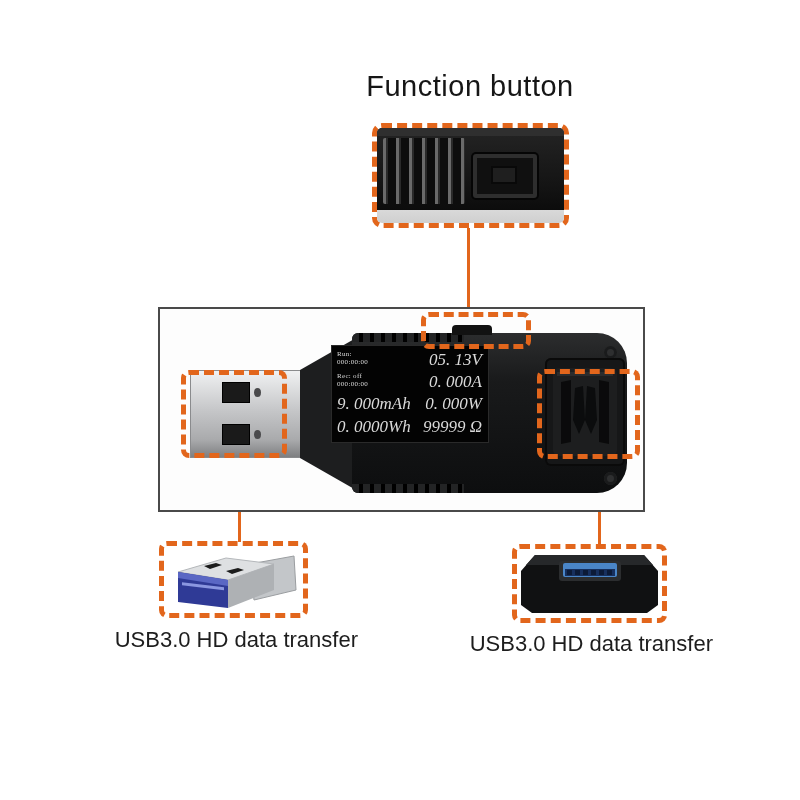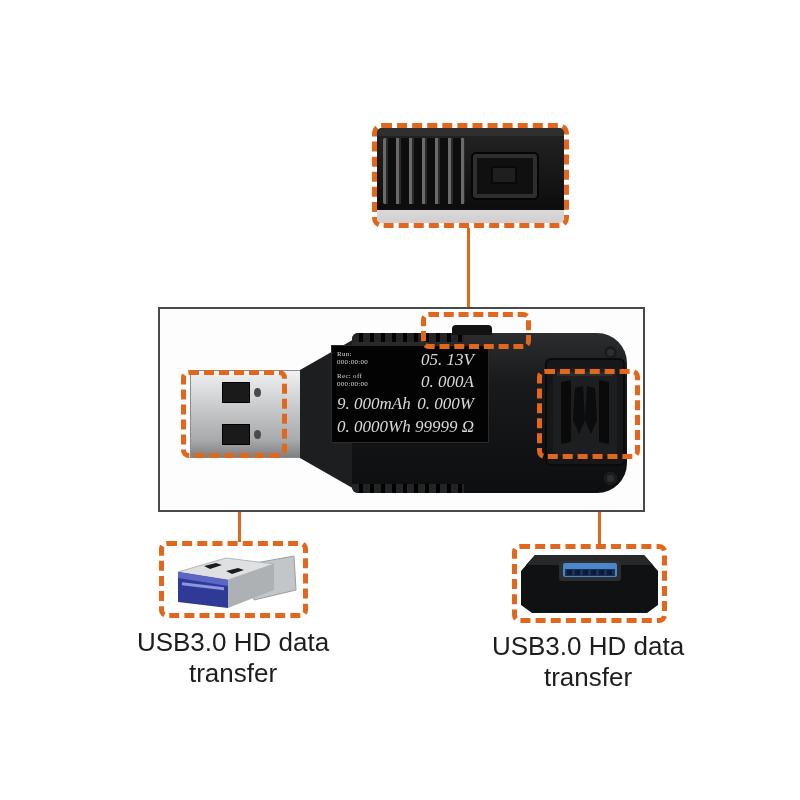--- a/index.html
+++ b/index.html
@@ -7,21 +7,21 @@
     position:relative;width:800px;height:800px;background:#ffffff;overflow:hidden;
     font-family:"Liberation Sans",sans-serif;
   }
   .abs{position:absolute;}
 
   
   .fn-label{
     left:340px;top:70px;width:260px;text-align:center;
     font-size:29px;color:#161616;letter-spacing:.5px;
   }
-  .usb-label{font-size:26px;color:#1d1d1d;text-align:center;width:250px;}
+  .usb-label{font-size:22px;color:#1d1d1d;text-align:right;width:250px;}
   .usb-label.left{left:108px;top:627px;}
   .usb-label.right{left:463px;top:631px;}
 
   
   .callout{border:5px dashed #e2661c;border-radius:10px;box-sizing:border-box;background:transparent;}
   .cl-fn{left:372px;top:123px;width:197px;height:105px;overflow:hidden;}
   .cl-top-small{left:421px;top:312px;width:110px;height:37px;border-radius:8px;}
   .cl-dev-left{left:181px;top:370px;width:106px;height:88px;border-radius:8px;}
   .cl-dev-right{left:537px;top:369px;width:103px;height:90px;border-radius:8px;}
   .cl-bot-left{left:159px;top:541px;width:149px;height:77px;border-radius:8px;}
@@ -64,39 +64,40 @@
   .serr.bot{left:352px;top:484px;width:112px;border-radius:0 0 0 6px;}
   .bump{left:452px;top:325px;width:40px;height:10px;background:#121212;border-radius:4px 4px 0 0;}
   .screw{width:13px;height:13px;border-radius:50%;background:#2e2f30;box-shadow:inset 0 0 0 3px #1a1b1c;}
   .screw.s1{left:604px;top:346px;}
   .screw.s2{left:604px;top:472px;}
 
   
   .oled{left:331px;top:345px;width:158px;height:98px;background:#030303;border:1px solid #2a2a2a;
     box-sizing:border-box;color:#d9d9d9;font-family:"Liberation Serif",serif;
     display:grid;grid-template-columns:54% 46%;align-content:space-between;
-    padding:4px 14px 5px 5px;}
+    padding:4px 6px 5px 5px;}
   .oled .lc{text-align:left;}
   .oled .rc{text-align:right;}
   .oled .tiny{font-size:7px;line-height:1.15;letter-spacing:.3px;}
   .oled .big{font-size:17px;line-height:1.2;white-space:nowrap;font-style:italic;}
 
   
   .fport{left:545px;top:358px;width:80px;height:108px;background:#161718;border-radius:6px;
     box-shadow:inset 0 0 0 2px #0a0a0a;}
   .fport svg{position:absolute;left:0;top:0;}
 
   
   .cu{overflow:visible;}
 </style>
 </head>
 <body>
 
 <div id="canvas">
 
+  <div class="abs fn-label">Function button</div>
 
   <div class="abs callout cl-fn">
     <div class="fnphoto">
       <div class="fn-topstrip"></div>
       <div class="fn-ridges"></div>
       <div class="fn-btn">
         <div class="fn-btn-inner"></div>
       </div>
     </div>
   </div>

